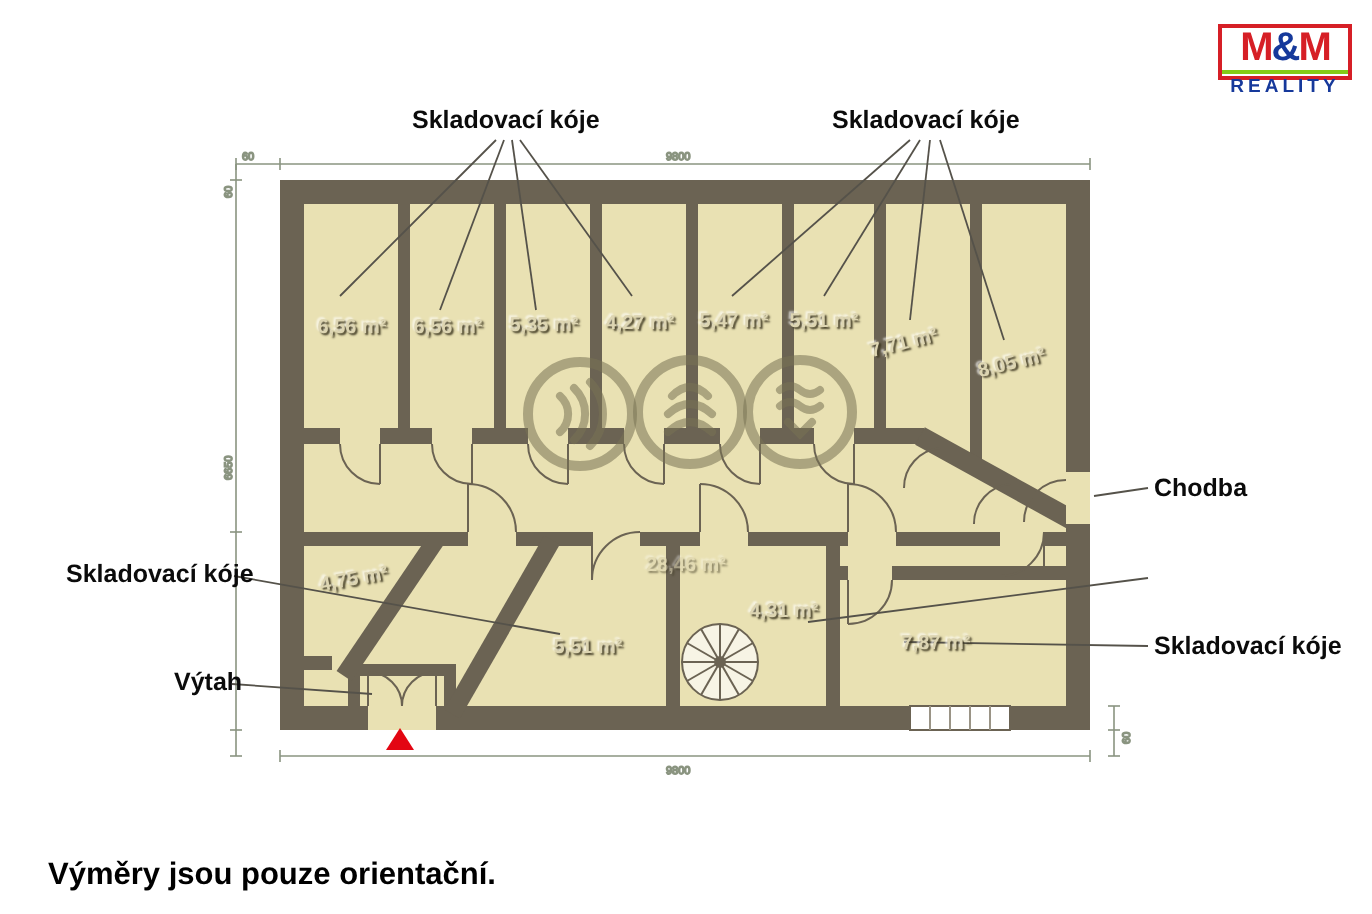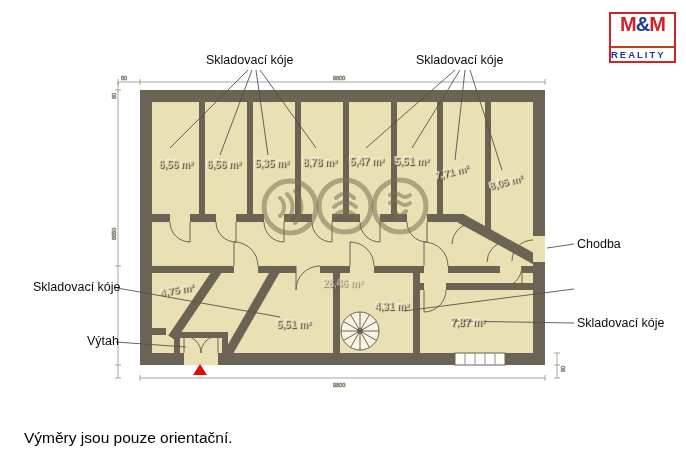--- a/index.html
+++ b/index.html
@@ -1,37 +1,37 @@
 <!DOCTYPE html>
 <html><head>
 <meta charset="utf-8">
 <style>
   html,body{margin:0;padding:0;background:#fff;}
   #stage{position:relative;width:686px;height:457px;background:#ffffff;overflow:hidden;
          font-family:"Liberation Sans",sans-serif;}
   svg{position:absolute;left:0;top:0;}
-  .lbl{position:absolute;font-weight:normal;font-size:12.5px;color:#0b0b0b;white-space:nowrap;z-index:6;}
+  .lbl{position:absolute;font-weight:bold;font-size:12.5px;color:#0b0b0b;white-space:nowrap;z-index:6;}
   .area{position:absolute;font-weight:bold;font-size:10px;color:#ddd5b2;white-space:nowrap;z-index:3;
         text-shadow:1px 1px 1px rgba(62,56,34,.95),-1px -1px 1px rgba(255,255,255,.65);
         transform:translate(-50%,-50%);}
   .area.r14{transform:translate(-50%,-50%) rotate(-14deg);}
   .area.r10{transform:translate(-50%,-50%) rotate(-10deg);}
   .area.faint{opacity:.55;}
   #wm-text{position:absolute;left:337px;top:257px;transform:translate(-50%,-50%);z-index:4;
         font-size:30px;font-weight:bold;letter-spacing:.5px;white-space:nowrap;
         color:rgba(133,127,94,.85);
         text-shadow:-1px -1px 0 rgba(255,255,255,.75),1px 1px 0 rgba(255,255,255,.45),0 0 4px rgba(255,255,255,.8);}
-  #logo{position:absolute;left:609px;top:12px;width:67px;height:51px;border:2px solid #d61f26;
+  #logo{position:absolute;left:609px;top:12px;width:67px;height:28px;border:2px solid #d61f26;
         background:#fff;z-index:6;display:flex;flex-direction:column;box-sizing:border-box;}
   #logo .mm{flex:1;text-align:center;font-weight:900;font-size:20px;line-height:21px;
         letter-spacing:-1px;color:#d61f26;}
   #logo .mm .amp{color:#16399b;}
-  #logo .rl{border-top:2px solid #c2410c;text-align:left;color:#16399b;font-weight:800;
+  #logo .rl{border-top:2px solid #84cc16;text-align:center;color:#16399b;font-weight:800;
         font-size:9.5px;letter-spacing:2px;line-height:13px;}
-  #disclaimer{position:absolute;left:24px;top:429px;font-size:15.5px;font-weight:normal;color:#000;z-index:6;}
+  #disclaimer{position:absolute;left:24px;top:429px;font-size:15.5px;font-weight:bold;color:#000;z-index:6;}
 </style>
 </head>
 <body>
 
 <div id="stage">
 
   <svg width="686" height="457" viewBox="0 0 686 457" style="z-index:1">
 
     <rect x="140" y="90" width="405" height="275" fill="#e9e1b3"></rect>
 
@@ -186,21 +186,21 @@
       <line x1="574" y1="289" x2="404" y2="311"></line>
       <line x1="574" y1="323" x2="452" y2="321"></line>
       <line x1="117" y1="288" x2="280" y2="317"></line>
       <line x1="116" y1="342" x2="186" y2="347"></line>
     </g>
   </svg>
 
   <div class="area" style="left:176px;top:164px">6,56 m²</div>
   <div class="area" style="left:224px;top:164px">6,56 m²</div>
   <div class="area" style="left:272px;top:163px">5,35 m²</div>
-  <div class="area" style="left:320px;top:162px">8,78 m²</div>
+  <div class="area" style="left:320px;top:162px">4,27 m²</div>
   <div class="area" style="left:367px;top:161px">5,47 m²</div>
   <div class="area" style="left:412px;top:161px">5,51 m²</div>
   <div class="area r14" style="left:452px;top:172px">7,71 m²</div>
   <div class="area r14" style="left:506px;top:182px">8,05 m²</div>
   <div class="area r10" style="left:177px;top:290px">4,75 m²</div>
   <div class="area" style="left:294px;top:324px">5,51 m²</div>
   <div class="area" style="left:392px;top:306px">4,31 m²</div>
   <div class="area" style="left:468px;top:322px">7,87 m²</div>
   <div class="area faint" style="left:343px;top:283px">28,46 m²</div>
 

